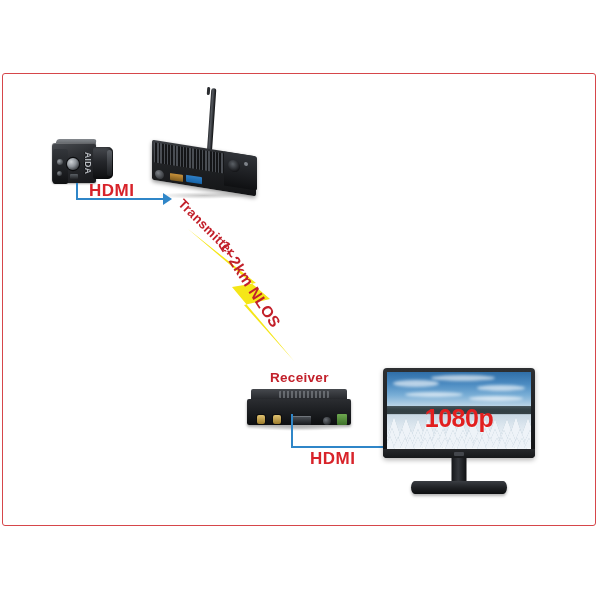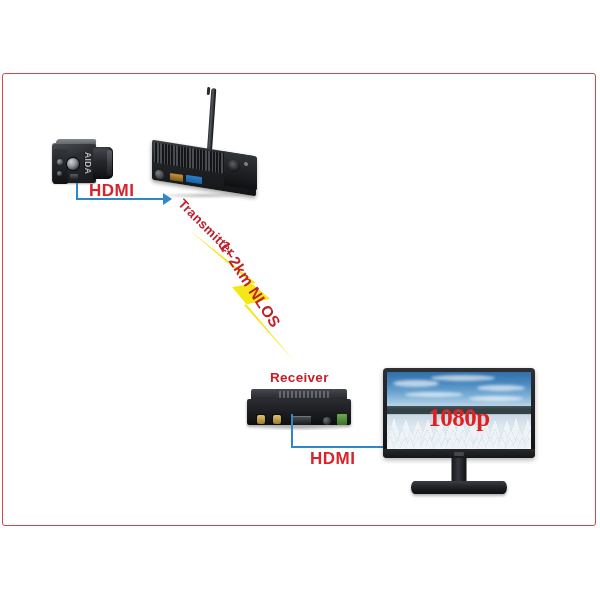--- a/index.html
+++ b/index.html
@@ -213,21 +213,20 @@
     position:absolute;left:0;top:0;width:152px;height:90px;
     background:linear-gradient(180deg,#2e3033 0%,#1b1d20 55%,#101113 100%);
     border-radius:4px;box-shadow:0 2px 5px rgba(0,0,0,.3);
   }
   .mon-screen{
     position:absolute;left:4px;top:4px;width:144px;height:77px;overflow:hidden;
     background:linear-gradient(180deg,
       #2f6ea8 0%, #4d8cc2 16%, #79aed6 30%, #b9d3e6 44%,
       #3a4a52 48%, #4c5f66 51%,
       #c9d8e4 56%, #dde7ef 70%, #eef3f8 88%, #f6f9fb 100%);
-    font-family:Liberation Serif, serif;
   }
   .cloud{position:absolute;background:rgba(255,255,255,.62);border-radius:50%;filter:blur(1.4px);}
   .c1{left:6px;top:8px;width:46px;height:7px;}
   .c2{left:44px;top:3px;width:64px;height:6px;}
   .c3{left:90px;top:13px;width:48px;height:6px;}
   .c4{left:18px;top:20px;width:58px;height:5px;}
   .c5{left:82px;top:24px;width:54px;height:5px;}
   .treeline{
     position:absolute;left:0;top:34px;width:144px;height:8px;
     background:linear-gradient(180deg,#3c4a4f,#2a3539);opacity:.9;

